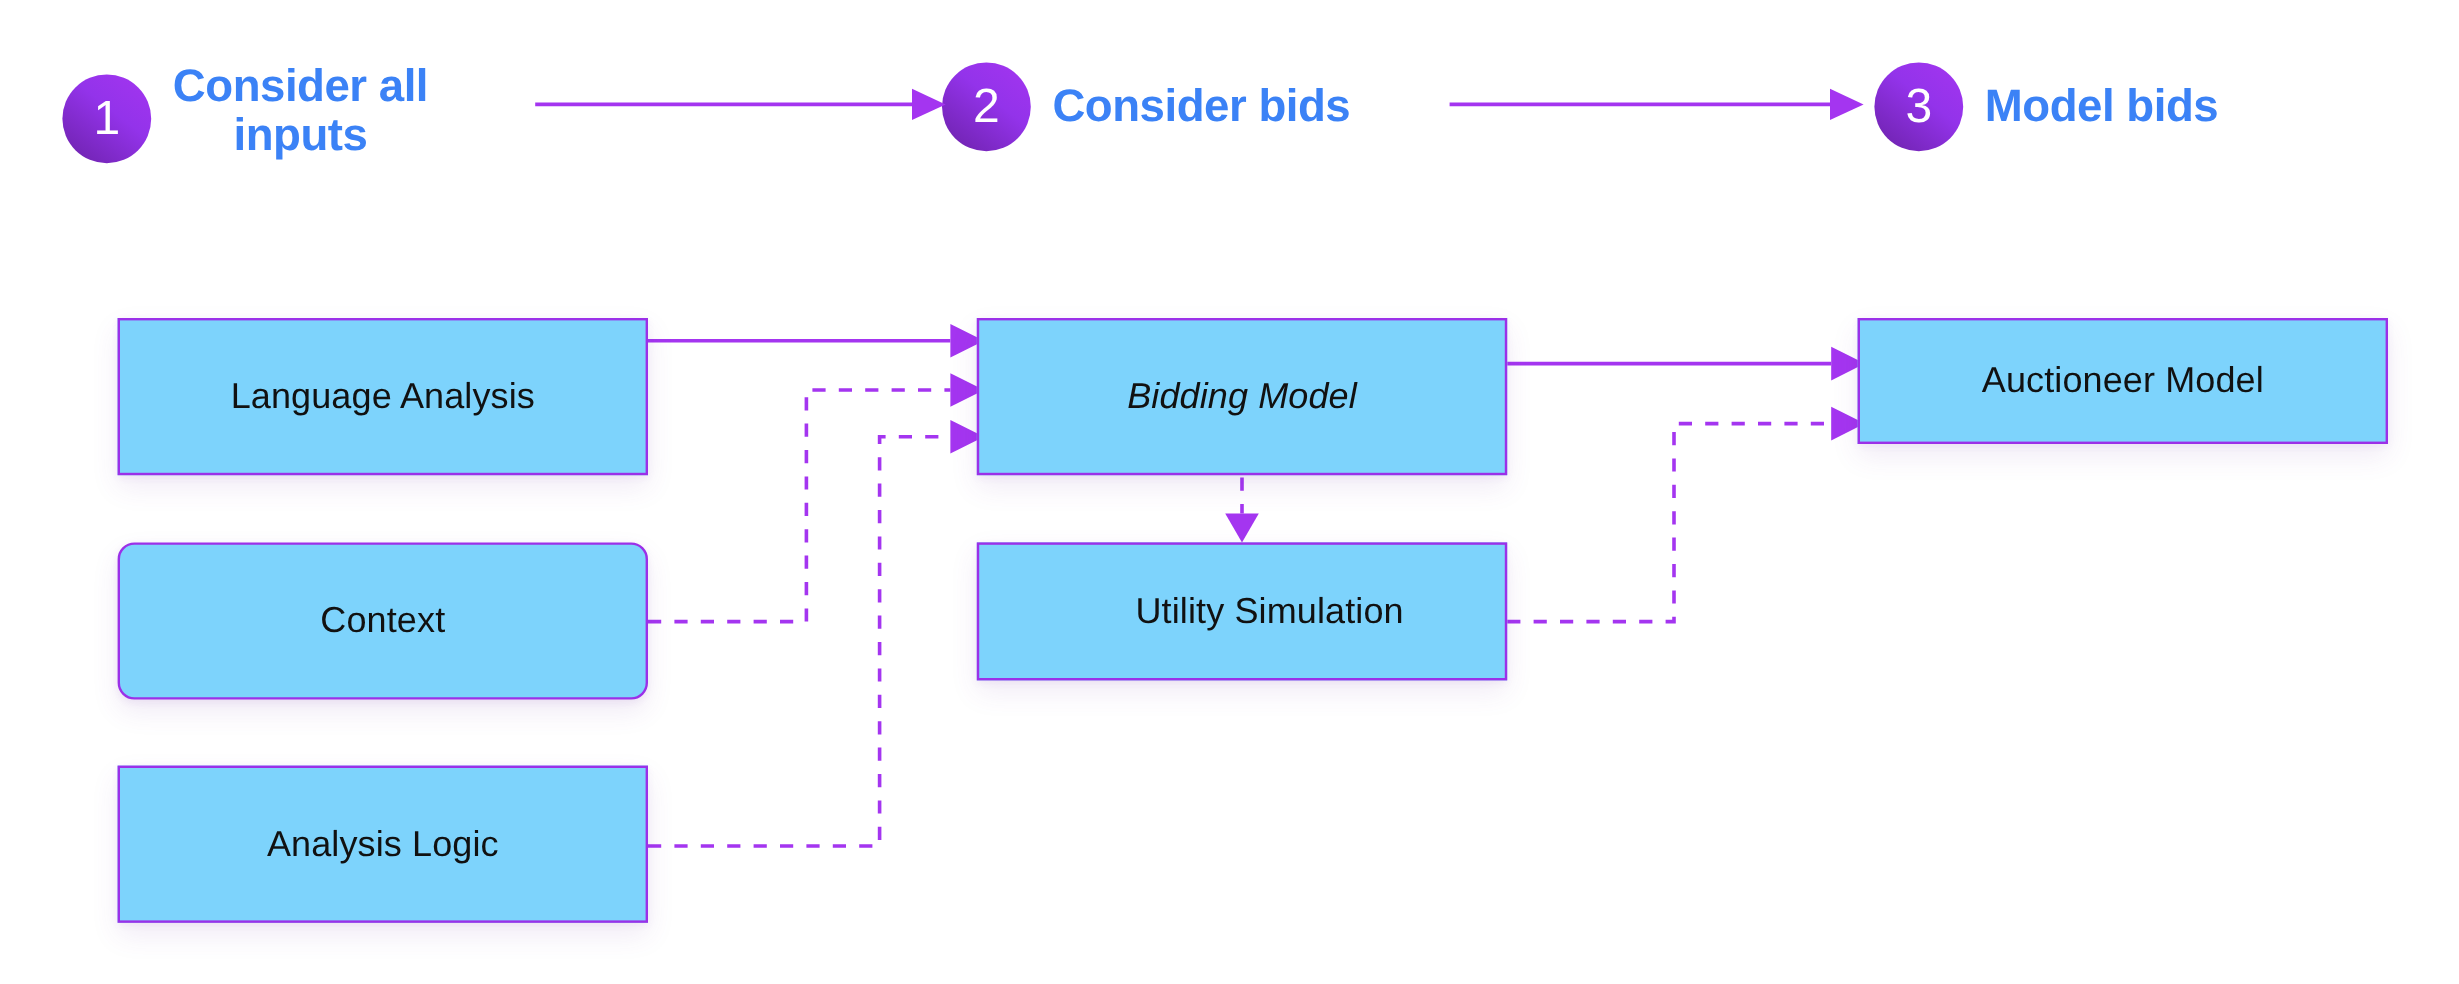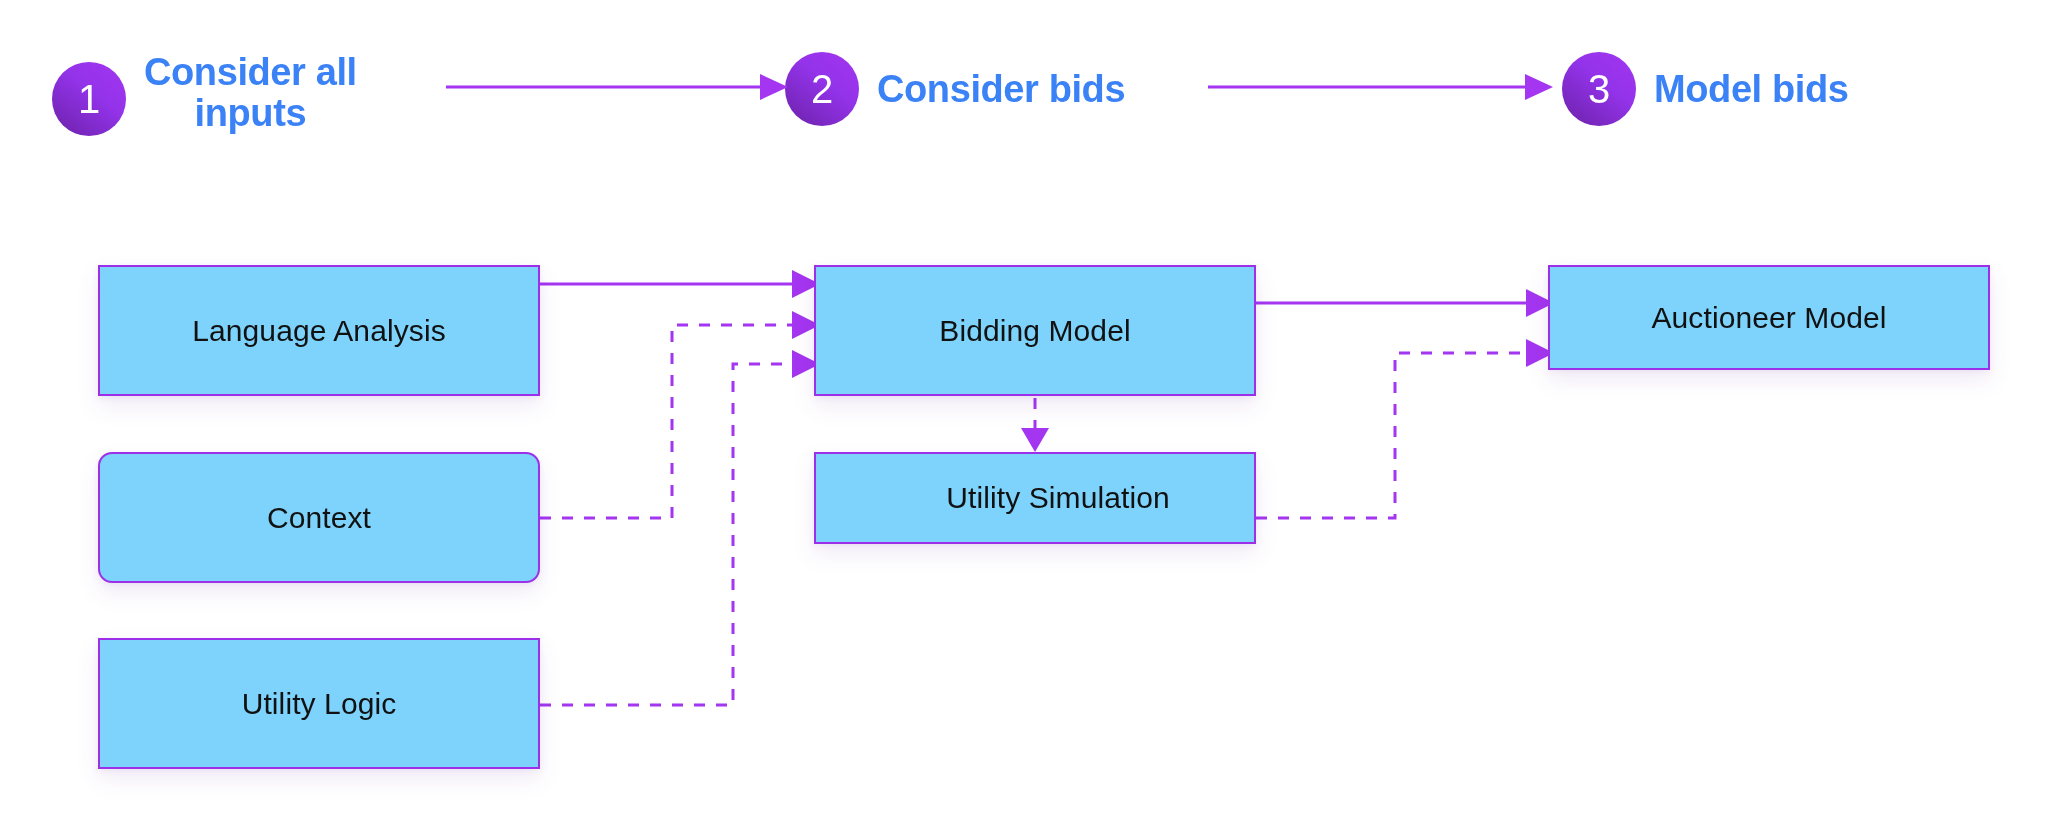--- a/index.html
+++ b/index.html
@@ -85,22 +85,22 @@
   .node-label {
     font-size: 30px;
     color: #111111;
     font-weight: normal;
     letter-spacing: 0.1px;
     text-align: center;
   }
   #node-language-analysis { left: 98px;  top: 265px; width: 442px; height: 131px; }
   #node-context           { left: 98px;  top: 452px; width: 442px; height: 131px; border-radius: 14px; }
   #node-business-logic    { left: 98px;  top: 638px; width: 442px; height: 131px; }
-  #node-bidding-model     { left: 814px; top: 265px; width: 442px; height: 131px; }
-  #node-utility-simulation{ left: 814px; top: 452px; width: 442px; height: 92px; padding-left: 46px; }
+  #node-bidding-model     { left: 814px; top: 265px; width: 442px; height: 131px; font-style: italic; }
+  #node-utility-simulation{ left: 814px; top: 452px; width: 442px; height: 115px; padding-left: 46px; }
   #node-auctioneer-model  { left: 1548px;top: 265px; width: 442px; height: 105px; }
 
   svg.edges {
     position: absolute;
     left: 0;
     top: 0;
     width: 2049px;
     height: 820px;
     pointer-events: none;
     overflow: visible;
@@ -190,21 +190,21 @@
 
     <div class="node" id="node-language-analysis">
       <span class="node-label">Language Analysis</span>
     </div>
 
     <div class="node" id="node-context">
       <span class="node-label">Context</span>
     </div>
 
     <div class="node" id="node-business-logic">
-      <span class="node-label">Utility Logic</span>
+      <span class="node-label">Analysis Logic</span>
     </div>
 
     <div class="node" id="node-bidding-model">
       <span class="node-label">Bidding Model</span>
     </div>
 
     <div class="node" id="node-utility-simulation">
       <span class="node-label">Utility Simulation</span>
     </div>
 

